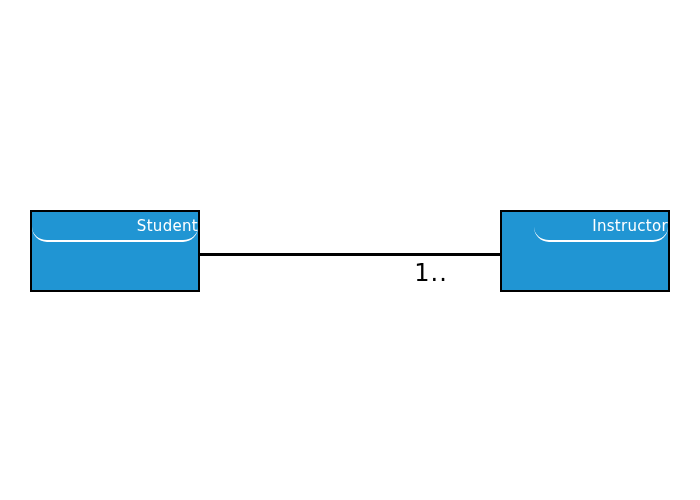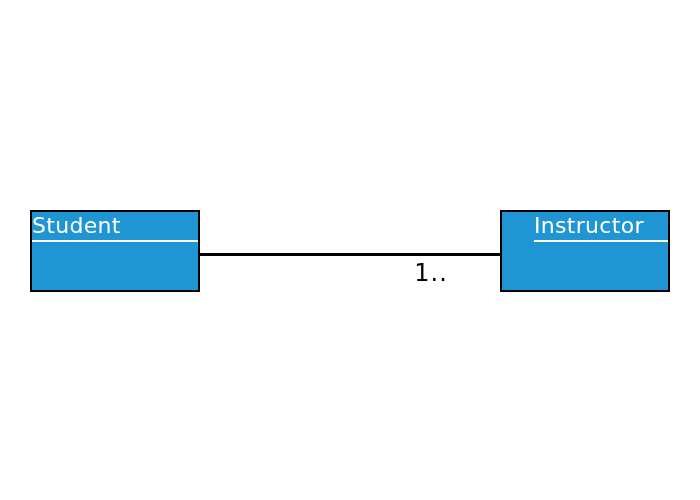--- a/index.html
+++ b/index.html
@@ -30,25 +30,26 @@
     background: var(--entity-fill);
     border: 2px solid var(--entity-border);
   }
   .uml-class--student { left: 30px; }
   .uml-class--instructor { left: 500px; padding-left: 32px; }
   .uml-class__title {
     height: 30px;
     line-height: 28px;
     border-bottom: 2px solid var(--divider);
     color: var(--title-text);
-    font-size: 22px;
+    font-size: 15px;
     font-weight: 500;
-    text-align: left;
+    text-align: right;
     letter-spacing: 0.3px;
     user-select: none;
+    border-radius: 15px;
   }
   .uml-class__body {
     height: 46px;
   }
   .connector {
     position: absolute;
     left: 200px; top: 253px;
     width: 300px; height: 3px;
     background: var(--connector);
   }

